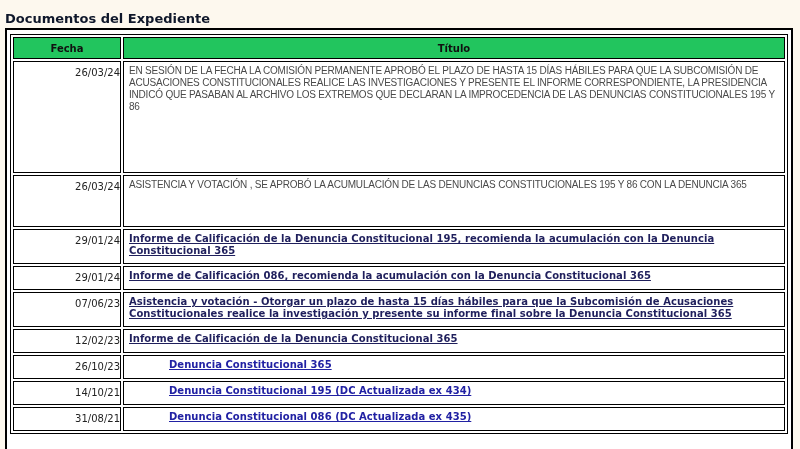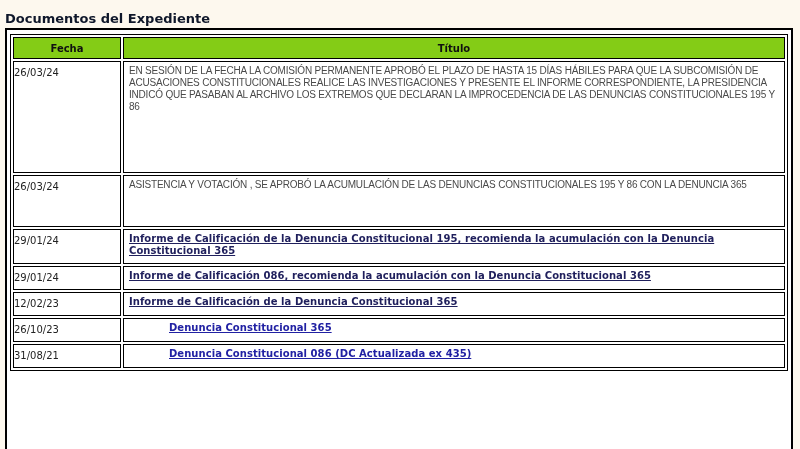--- a/index.html
+++ b/index.html
@@ -37,32 +37,32 @@
     border: 1px solid #000;
     border-collapse: separate;
     border-spacing: 2px;
     background: #fff;
   }
   table.docs th, table.docs td {
     border: 1px solid #000;
     padding: 0;
   }
   table.docs th {
-    background: #84cc16;
+    background: #22c55e;
     font-size: 10px;
     font-weight: bold;
     color: #111;
     height: 20px;
     text-align: center;
   }
   table.docs th.col-fecha { width: 106px; }
   table.docs td.fecha {
     font-size: 10px;
     color: #222;
-    text-align: left;
+    text-align: right;
     vertical-align: top;
     padding-top: 5px;
     width: 106px;
   }
   table.docs td.titulo {
     vertical-align: top;
     padding: 3px 5px 3px 5px;
     font-size: 10px;
     line-height: 12px;
   }
@@ -116,29 +116,41 @@
           <a class="doc-link visited" href="#">Informe de Calificación de la Denuncia Constitucional 195, recomienda la acumulación con la Denuncia Constitucional 365</a>
         </td>
       </tr>
       <tr>
         <td class="fecha">29/01/24</td>
         <td class="titulo one">
           <a class="doc-link visited" href="#">Informe de Calificación 086, recomienda la acumulación con la Denuncia Constitucional 365</a>
         </td>
       </tr>
       <tr>
+        <td class="fecha">07/06/23</td>
+        <td class="titulo two">
+          <a class="doc-link visited" href="#">Asistencia y votación - Otorgar un plazo de hasta 15 días hábiles para que la Subcomisión de Acusaciones Constitucionales realice la investigación y presente su informe final sobre la Denuncia Constitucional 365</a>
+        </td>
+      </tr>
+      <tr>
         <td class="fecha">12/02/23</td>
         <td class="titulo one">
           <a class="doc-link visited" href="#">Informe de Calificación de la Denuncia Constitucional 365</a>
         </td>
       </tr>
       <tr>
         <td class="fecha">26/10/23</td>
         <td class="titulo one">
           <a class="doc-link unvisited" href="#">Denuncia Constitucional 365</a>
+        </td>
+      </tr>
+      <tr>
+        <td class="fecha">14/10/21</td>
+        <td class="titulo one">
+          <a class="doc-link unvisited" href="#">Denuncia Constitucional 195 (DC Actualizada ex 434)</a>
         </td>
       </tr>
       <tr>
         <td class="fecha">31/08/21</td>
         <td class="titulo one">
           <a class="doc-link unvisited" href="#">Denuncia Constitucional 086 (DC Actualizada ex 435)</a>
         </td>
       </tr>
     </tbody>
   </table>

